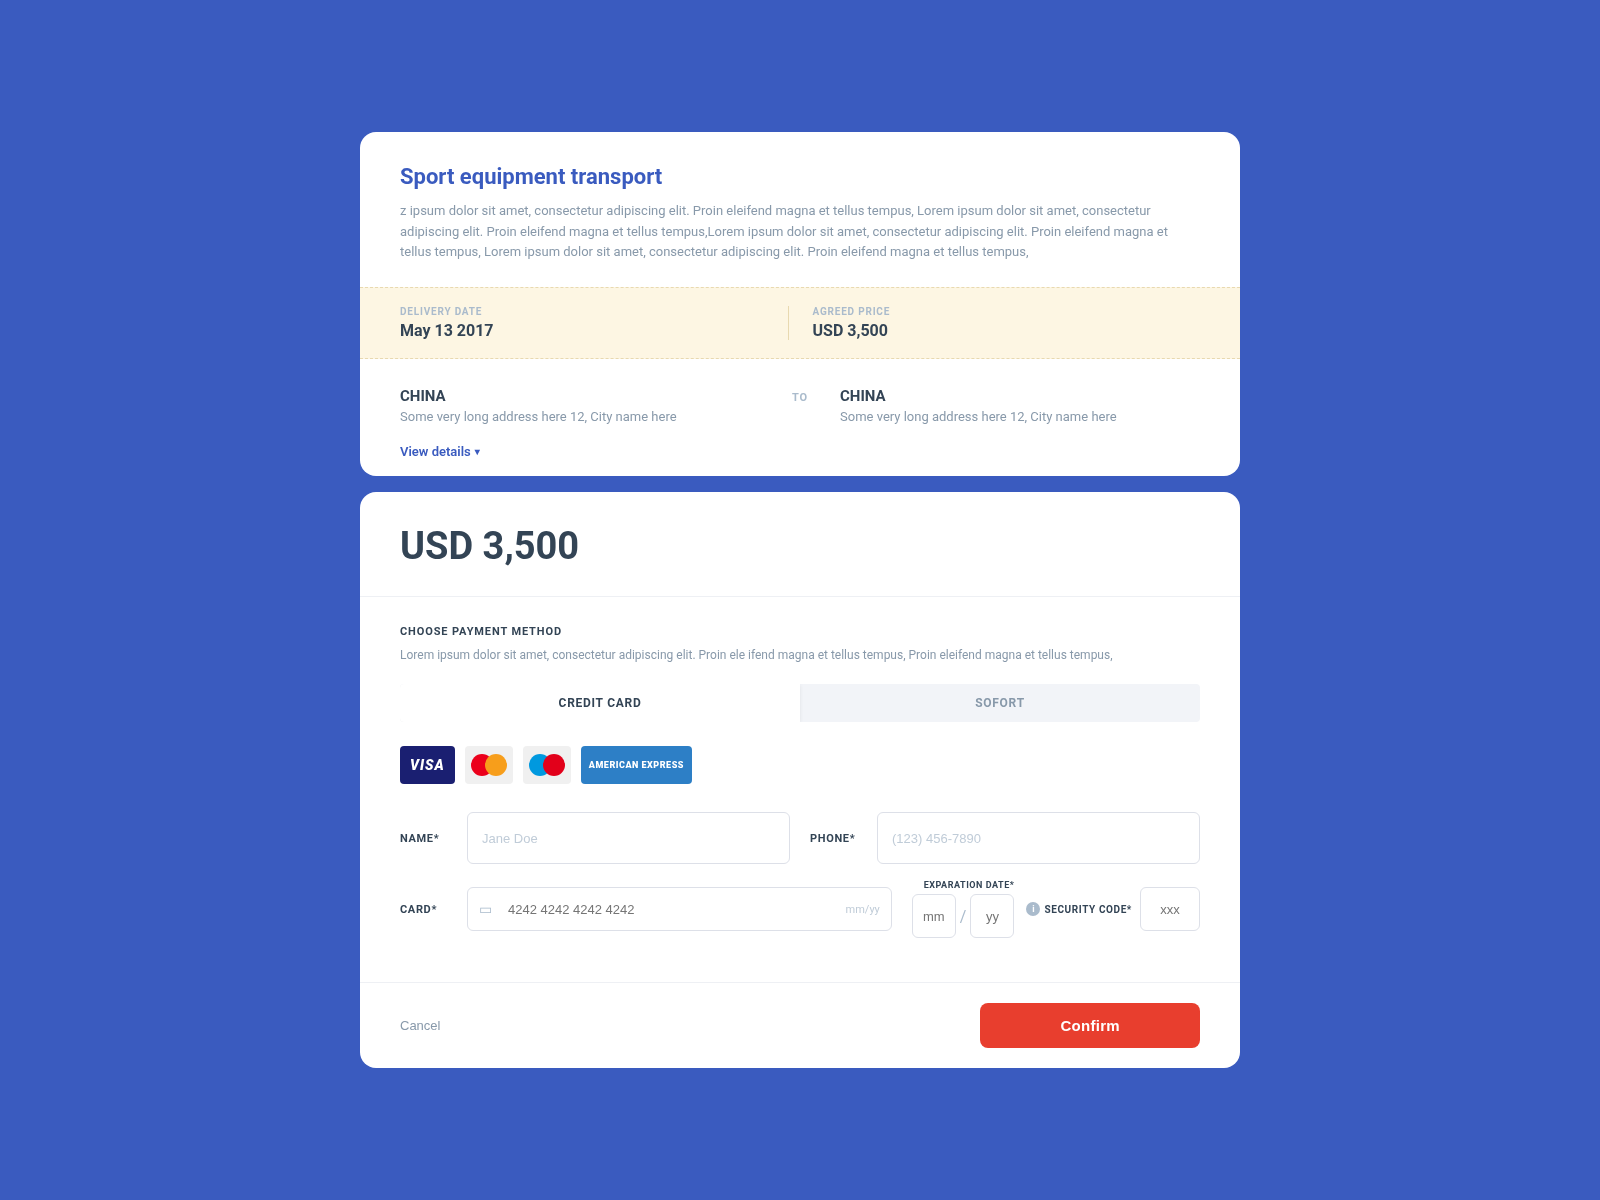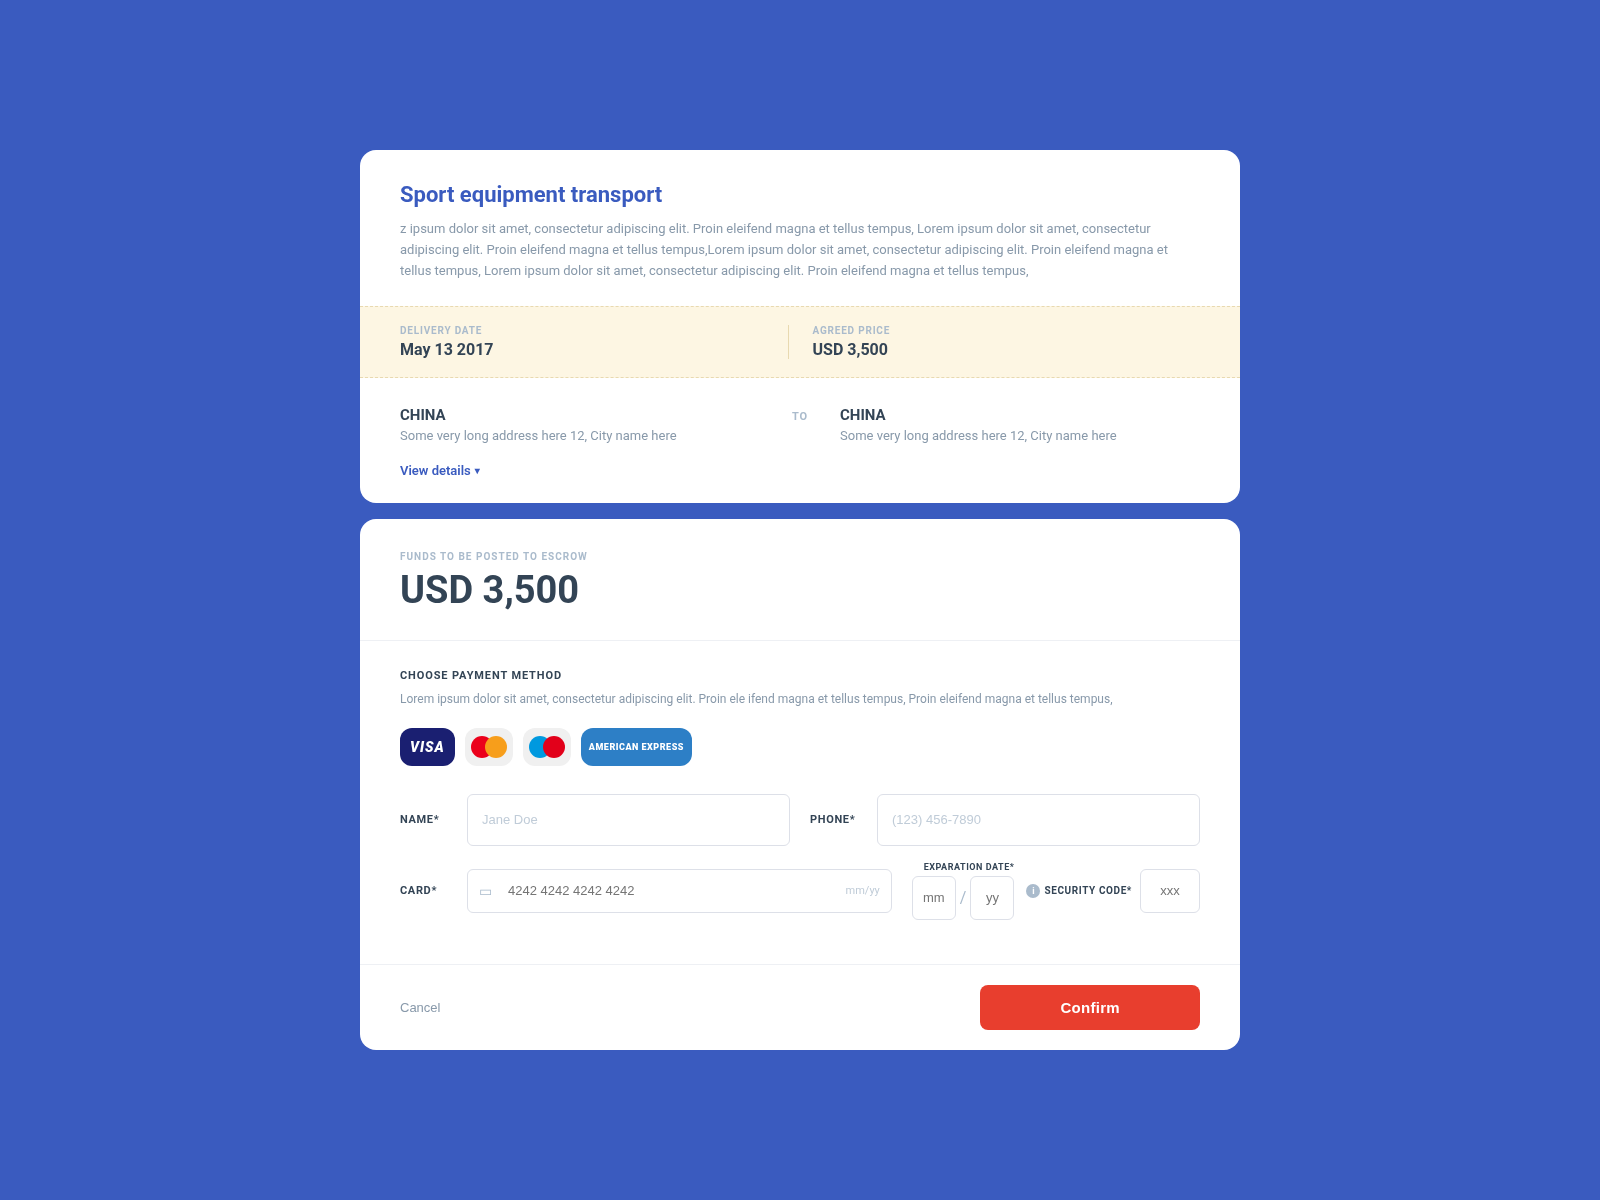--- a/index.html
+++ b/index.html
@@ -27,21 +27,21 @@
     }
 
     .card {
       background: #ffffff;
       border-radius: 16px;
       overflow: hidden;
     }
 
     
     .top-card {
-      padding: 32px 40px 24px;
+      padding: 32px 40px 16px;
     }
 
     .top-card-title {
       font-size: 22px;
       font-weight: 700;
       color: #3a5bbf;
       margin-bottom: 12px;
     }
 
     .top-card-description {
@@ -211,21 +211,21 @@
 
     .card-logos {
       display: flex;
       gap: 10px;
       margin-bottom: 28px;
       align-items: center;
     }
 
     .card-logo {
       height: 38px;
-      border-radius: 12px;
+      border-radius: 4px;
       display: flex;
       align-items: center;
       justify-content: center;
       font-weight: 700;
       font-size: 12px;
     }
 
     .visa-logo {
       background: #1a1f71;
       color: #ffffff;
@@ -504,29 +504,32 @@
       </div>
     </div>
 
     <div class="view-details">
       <span>View details</span>
       <span class="view-details-chevron">▾</span>
     </div>
   </div>
 
   <div class="card bottom-card">
-    <div class="escrow-label">FUNDS TO BE POSTED TO ESCROW</div>
     <div class="escrow-amount">USD 3,500</div>
 
     <div class="divider"></div>
 
     <div class="payment-section">
       <div class="payment-title">CHOOSE PAYMENT METHOD</div>
       <div class="payment-description">Lorem ipsum dolor sit amet, consectetur adipiscing elit. Proin ele ifend magna et tellus tempus, Proin eleifend magna et tellus tempus,</div>
 
+      <div class="payment-tabs">
+        <div class="payment-tab active">CREDIT CARD</div>
+        <div class="payment-tab">SOFORT</div>
+      </div>
 
       <div class="card-logos">
         <div class="card-logo visa-logo">VISA</div>
         <div class="card-logo mastercard-logo">
           <div class="mc-circle-red"></div>
           <div class="mc-circle-orange"></div>
         </div>
         <div class="card-logo maestro-logo">
           <div class="mae-circle-blue"></div>
           <div class="mae-circle-red"></div>

